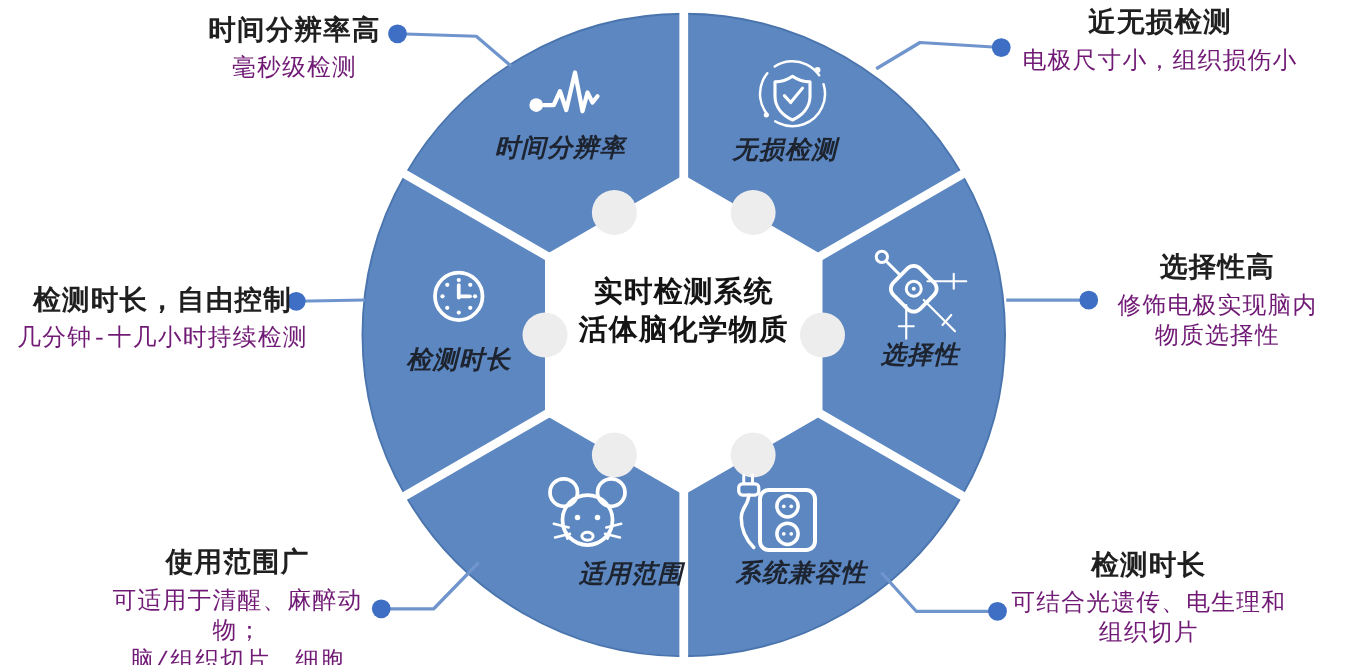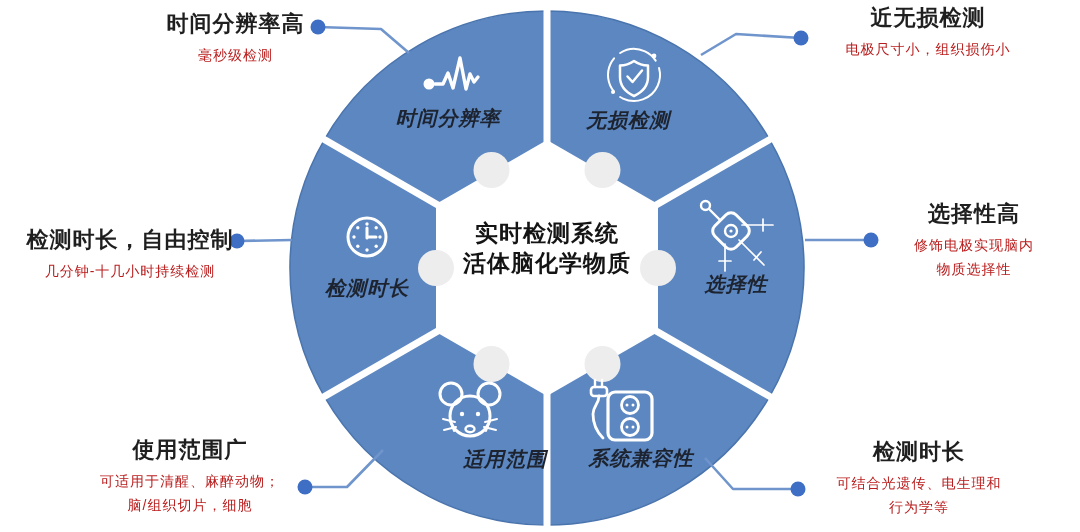--- a/index.html
+++ b/index.html
@@ -1,21 +1,21 @@
 <!DOCTYPE html>
 <html><head>
 <meta charset="utf-8">
 <style>
   html,body{margin:0;padding:0;background:#ffffff;}
   body{font-family:"Liberation Sans","DejaVu Sans",sans-serif;}
   .stage{position:relative;width:1080px;height:532px;background:#ffffff;overflow:hidden;}
   .stage svg{position:absolute;left:0;top:0;}
   .callout{position:absolute;text-align:center;}
   .callout .title{font-size:22px;font-weight:700;color:#1f1f1f;letter-spacing:1px;line-height:28px;white-space:nowrap;}
-  .callout .sub{font-size:14px;color:#b91c1c;line-height:24px;margin-top:5px;letter-spacing:1px;}
+  .callout .sub{font-size:19px;color:#701a75;line-height:24px;margin-top:5px;letter-spacing:1px;font-family:Liberation Mono, monospace;}
   .sector-label{position:absolute;transform:translate(-50%,-50%);font-size:20px;font-weight:600;color:#272c35;white-space:nowrap;letter-spacing:1px;font-style:italic;}
   .center-text{position:absolute;left:547px;top:248px;transform:translate(-50%,-50%);text-align:center;font-size:23px;font-weight:700;color:#141414;line-height:30px;letter-spacing:1px;white-space:nowrap;}
   .co-tl{left:118px;top:10px;width:235px;}
   .co-tr{left:812px;top:4px;width:232px;}
   .co-r{left:868px;top:200px;width:212px;}
   .co-l{left:8px;top:226px;width:244px;}
   .co-bl{left:72px;top:436px;width:236px;}
   .co-br{left:806px;top:438px;width:226px;}
 </style>
 </head>
@@ -183,17 +183,17 @@
     <div class="title">使用范围广</div>
     <div class="sub">
       <div>可适用于清醒、麻醉动物；</div>
       <div>脑/组织切片，细胞</div>
     </div>
   </div>
   <div class="callout co-br">
     <div class="title">检测时长</div>
     <div class="sub">
       <div>可结合光遗传、电生理和</div>
-      <div>行为学等</div>
+      <div>组织切片</div>
     </div>
   </div>
 
 </div>
 
 </body></html>

